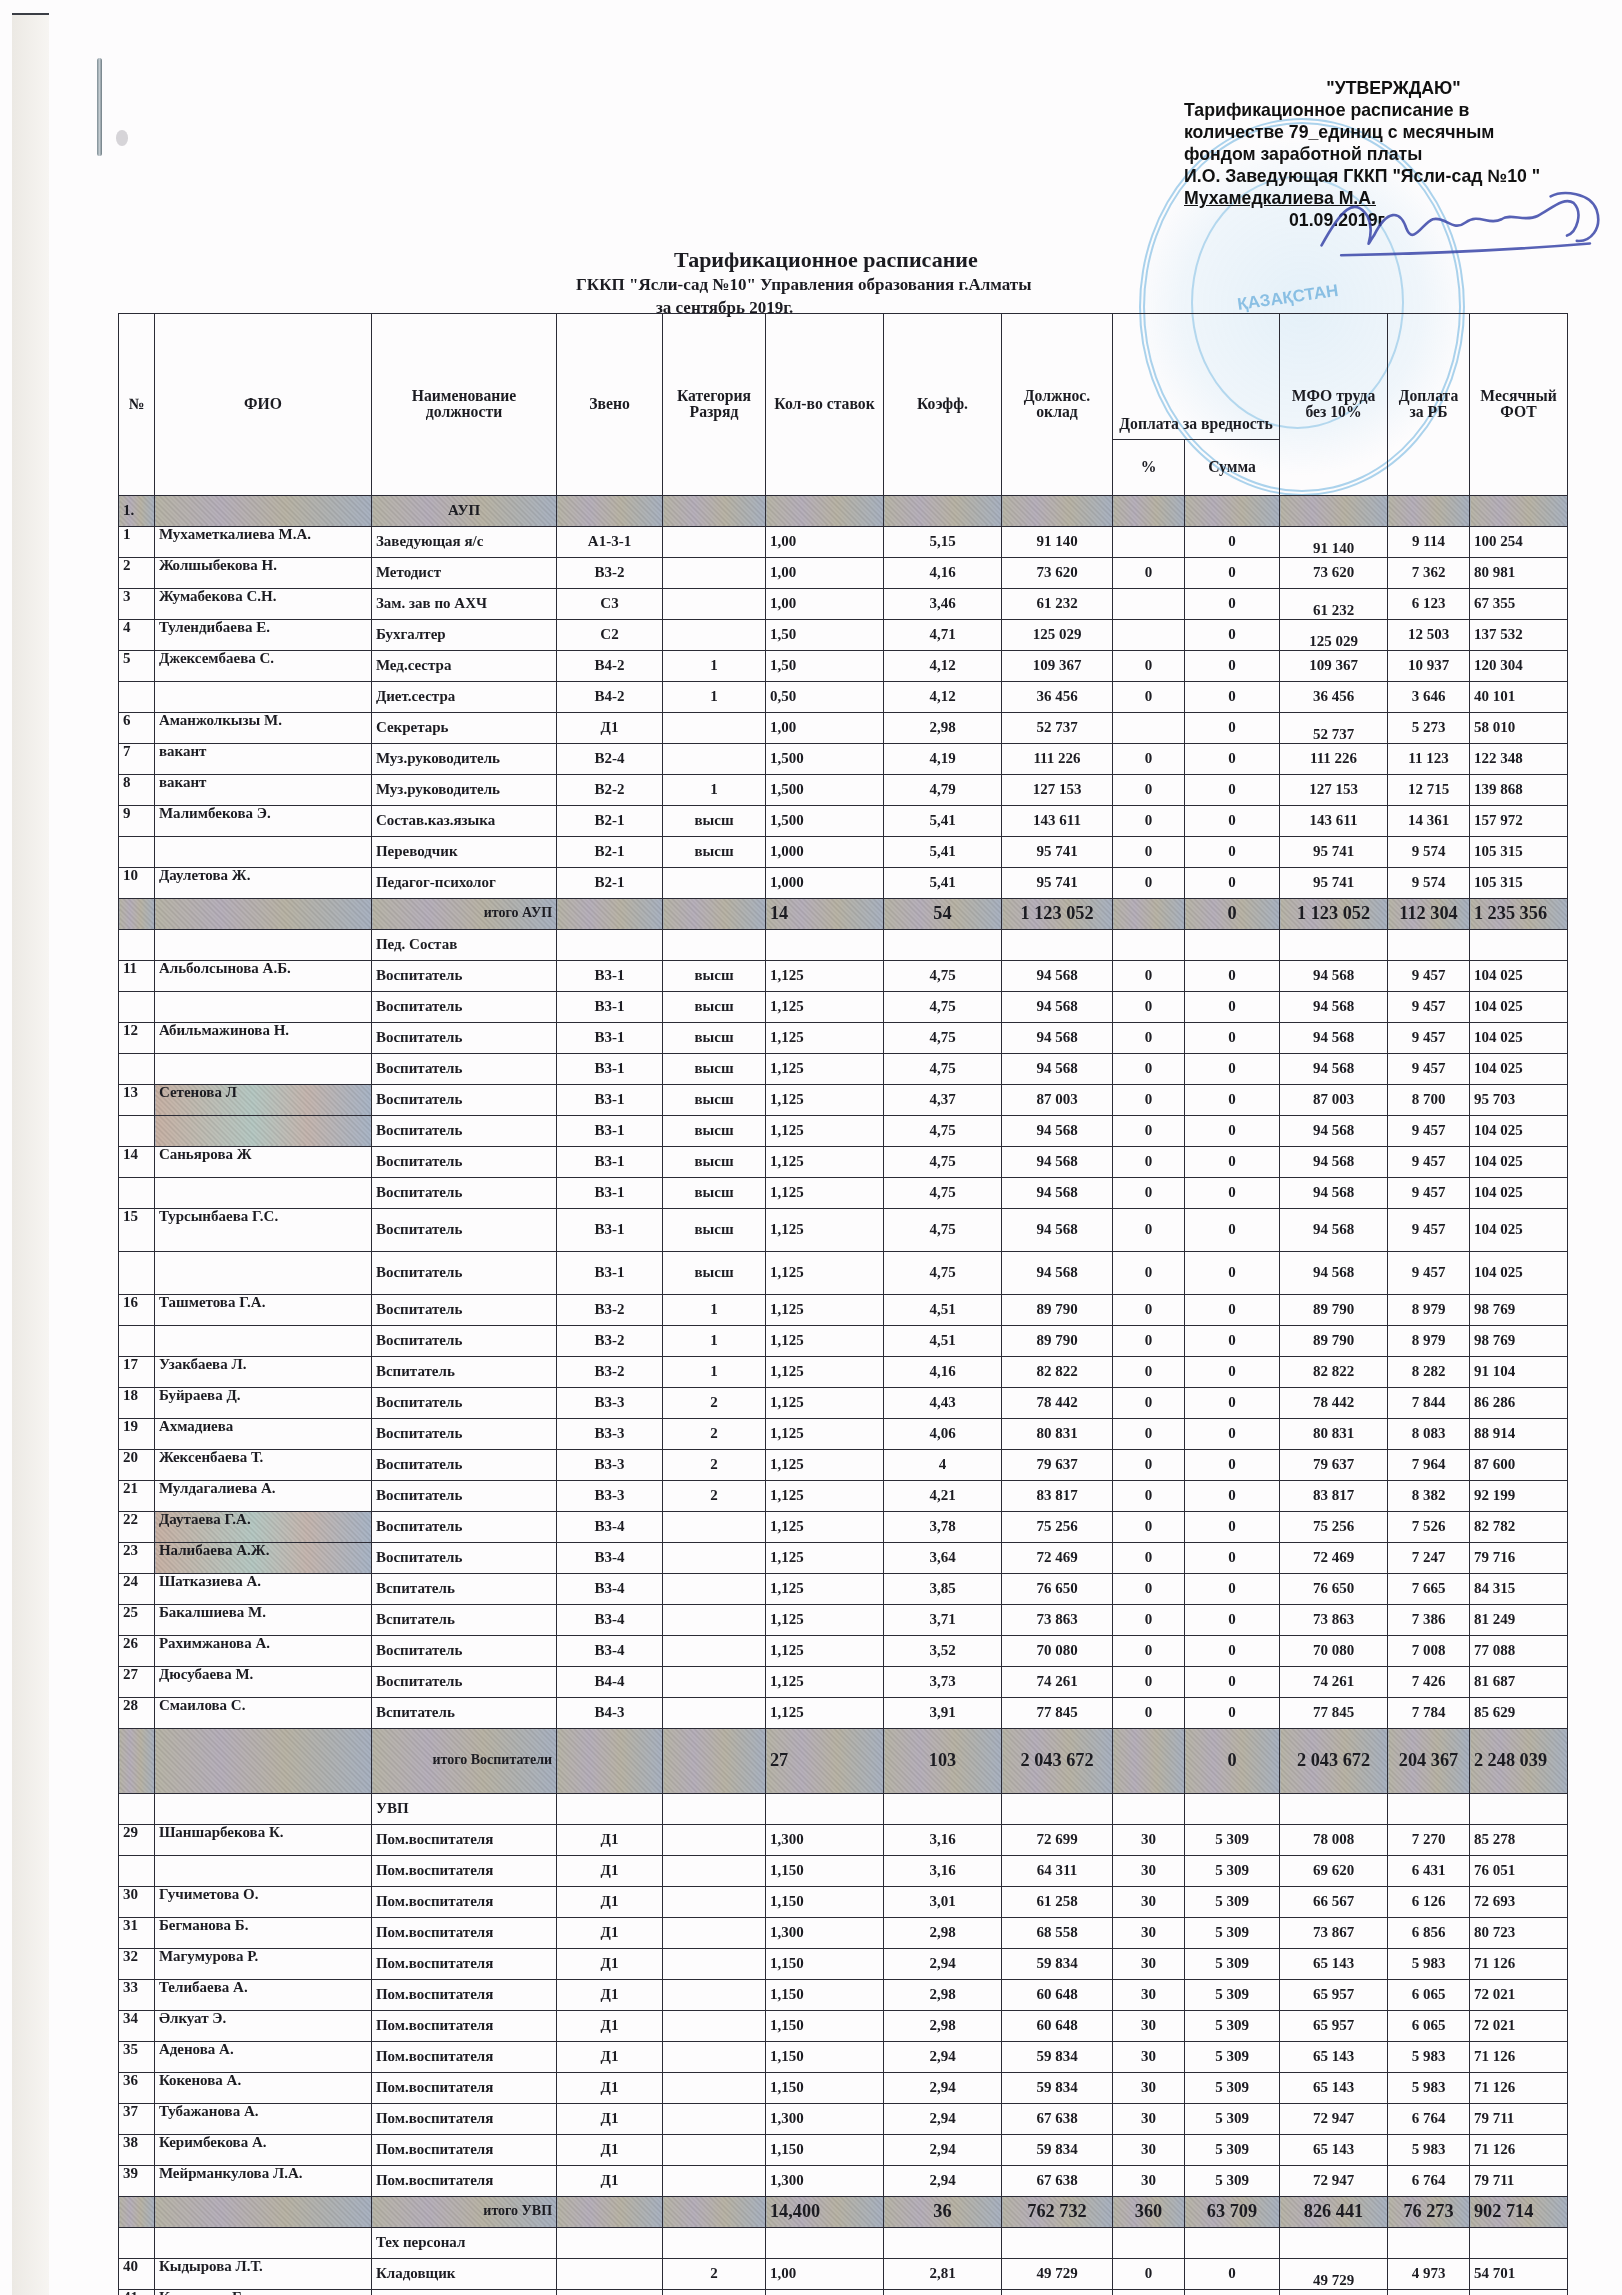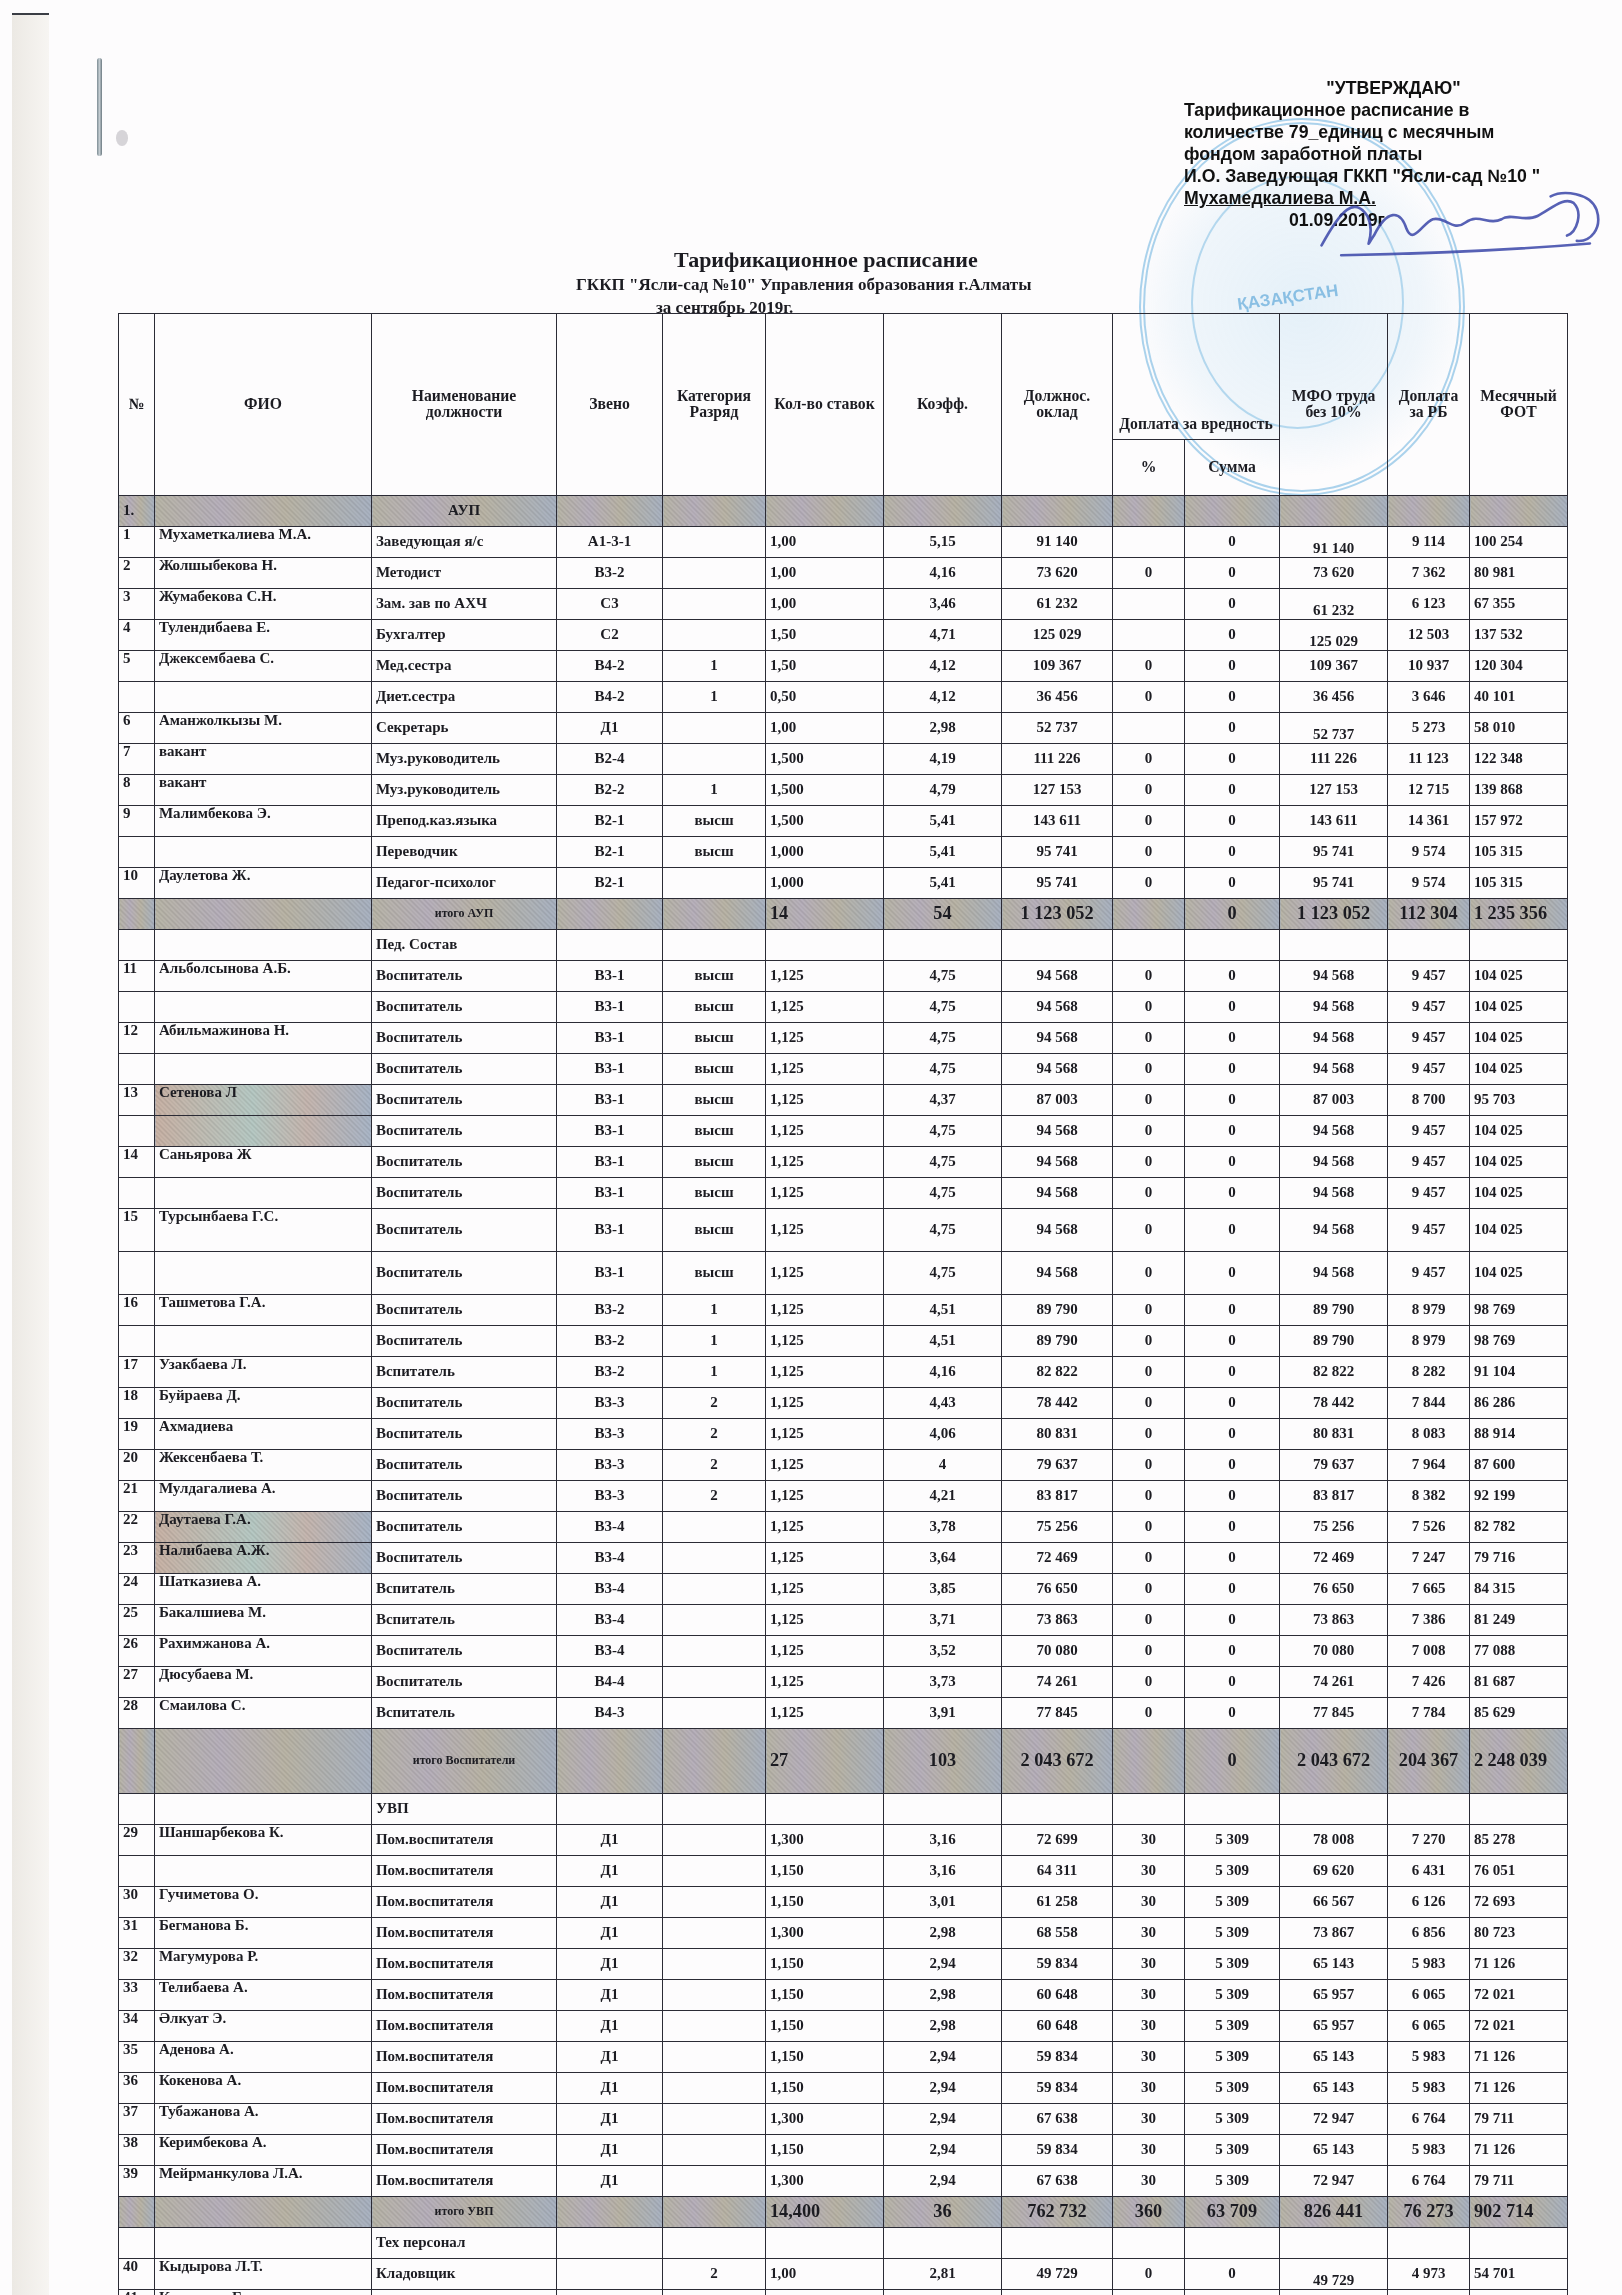--- a/index.html
+++ b/index.html
@@ -72,21 +72,21 @@
   td.cr { }
   td.low { vertical-align: bottom; padding-bottom: 2.6px; }
   td.top { vertical-align: top; padding-top: 3.9px; }
 
   tr.section td, tr.total td {
     background:
       repeating-linear-gradient(45deg, rgba(0,0,0,0.10) 0 1.3px, rgba(255,255,255,0) 1.3px 3.3px),
       linear-gradient(90deg, #b9b6a8, #b8b1bc 30%, #bab5a6 60%, #a9b3c2);
   }
   tr.total td { font-size: 18.3px; }
-  tr.total td.lbl { text-align: center; font-size: 12px; }
+  tr.total td.lbl { text-align: right; font-size: 14px; }
   tr.total-big td { height: 64px; }
   .hl {
     background:
       repeating-linear-gradient(45deg, rgba(0,0,0,0.10) 0 1.3px, rgba(255,255,255,0) 1.3px 3.3px),
       linear-gradient(90deg, #c9b3a6, #b7c9c4 45%, #c6b7b0 70%, #a9b6c7) !important;
   }
 </style>
 </head>
 <body>
 
@@ -300,21 +300,21 @@
         <td class="c">127 153</td>
         <td class="c">0</td>
         <td class="c">0</td>
         <td class="c">127 153</td>
         <td class="c">12 715</td>
         <td class="r">139 868</td>
       </tr>
       <tr>
         <td class="num top">9</td>
         <td class="top">Малимбекова Э.</td>
-        <td>Препод.каз.языка</td>
+        <td>Состав.каз.языка</td>
         <td class="c">В2-1</td>
         <td class="c">высш</td>
         <td class="cr">1,500</td>
         <td class="c">5,41</td>
         <td class="c">143 611</td>
         <td class="c">0</td>
         <td class="c">0</td>
         <td class="c">143 611</td>
         <td class="c">14 361</td>
         <td class="r">157 972</td>

